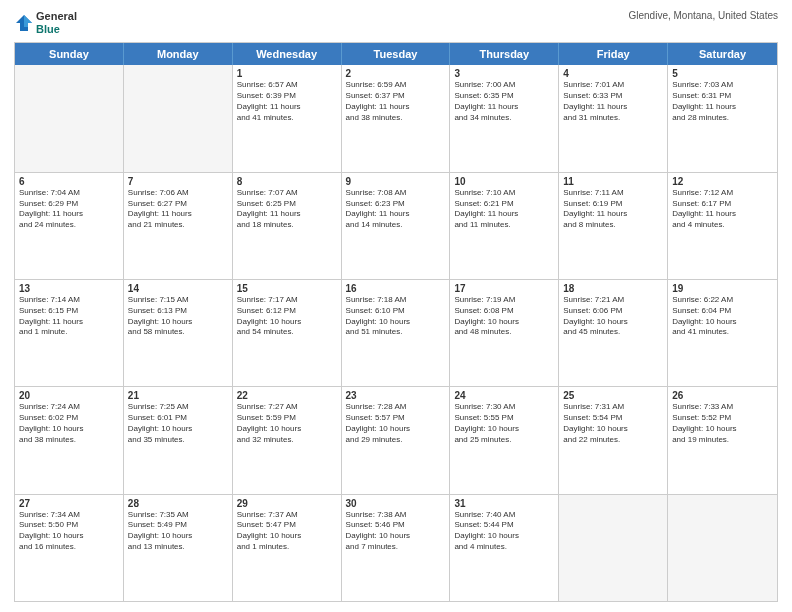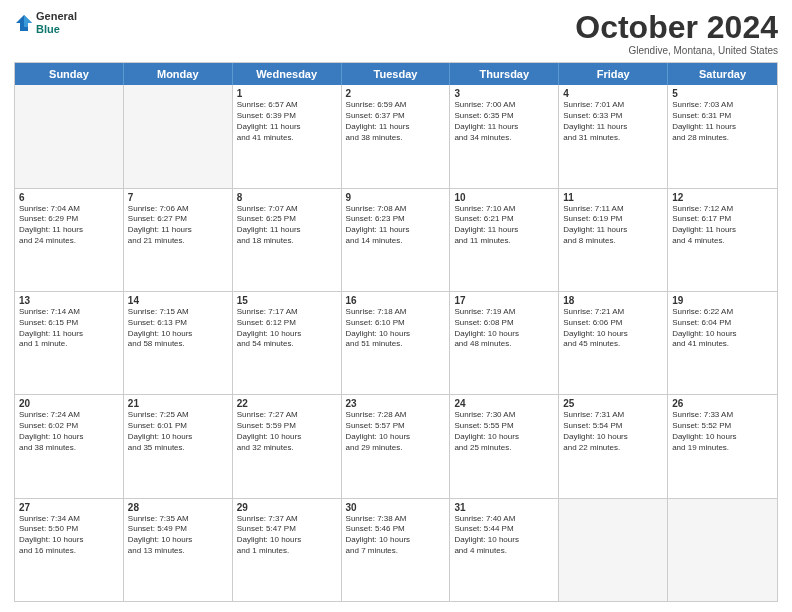--- a/index.html
+++ b/index.html
@@ -116,21 +116,20 @@
       <svg class="logo-icon" viewBox="0 0 20 20">
         <polygon points="10,2 18,10 14,10 14,18 6,18 6,10 2,10" fill="#1a6fba"></polygon>
         <polygon points="10,2 18,10 14,10 14,14 10,14 10,2" fill="#3a9ad9"></polygon>
       </svg>
       <div class="logo-text">
         <div class="logo-general">General</div>
         <div class="logo-blue">Blue</div>
       </div>
     </div>
     <div class="title-block">
-      <div class="month-title">October 2024</div>
       <div class="location">Glendive, Montana, United States</div>
     </div>
   </div>
 
   <div class="calendar">
     <div class="cal-header" id="cal-header">
         <div class="cal-header-cell">Sunday</div>
         <div class="cal-header-cell">Monday</div>
         <div class="cal-header-cell">Wednesday</div>
         <div class="cal-header-cell">Tuesday</div>

